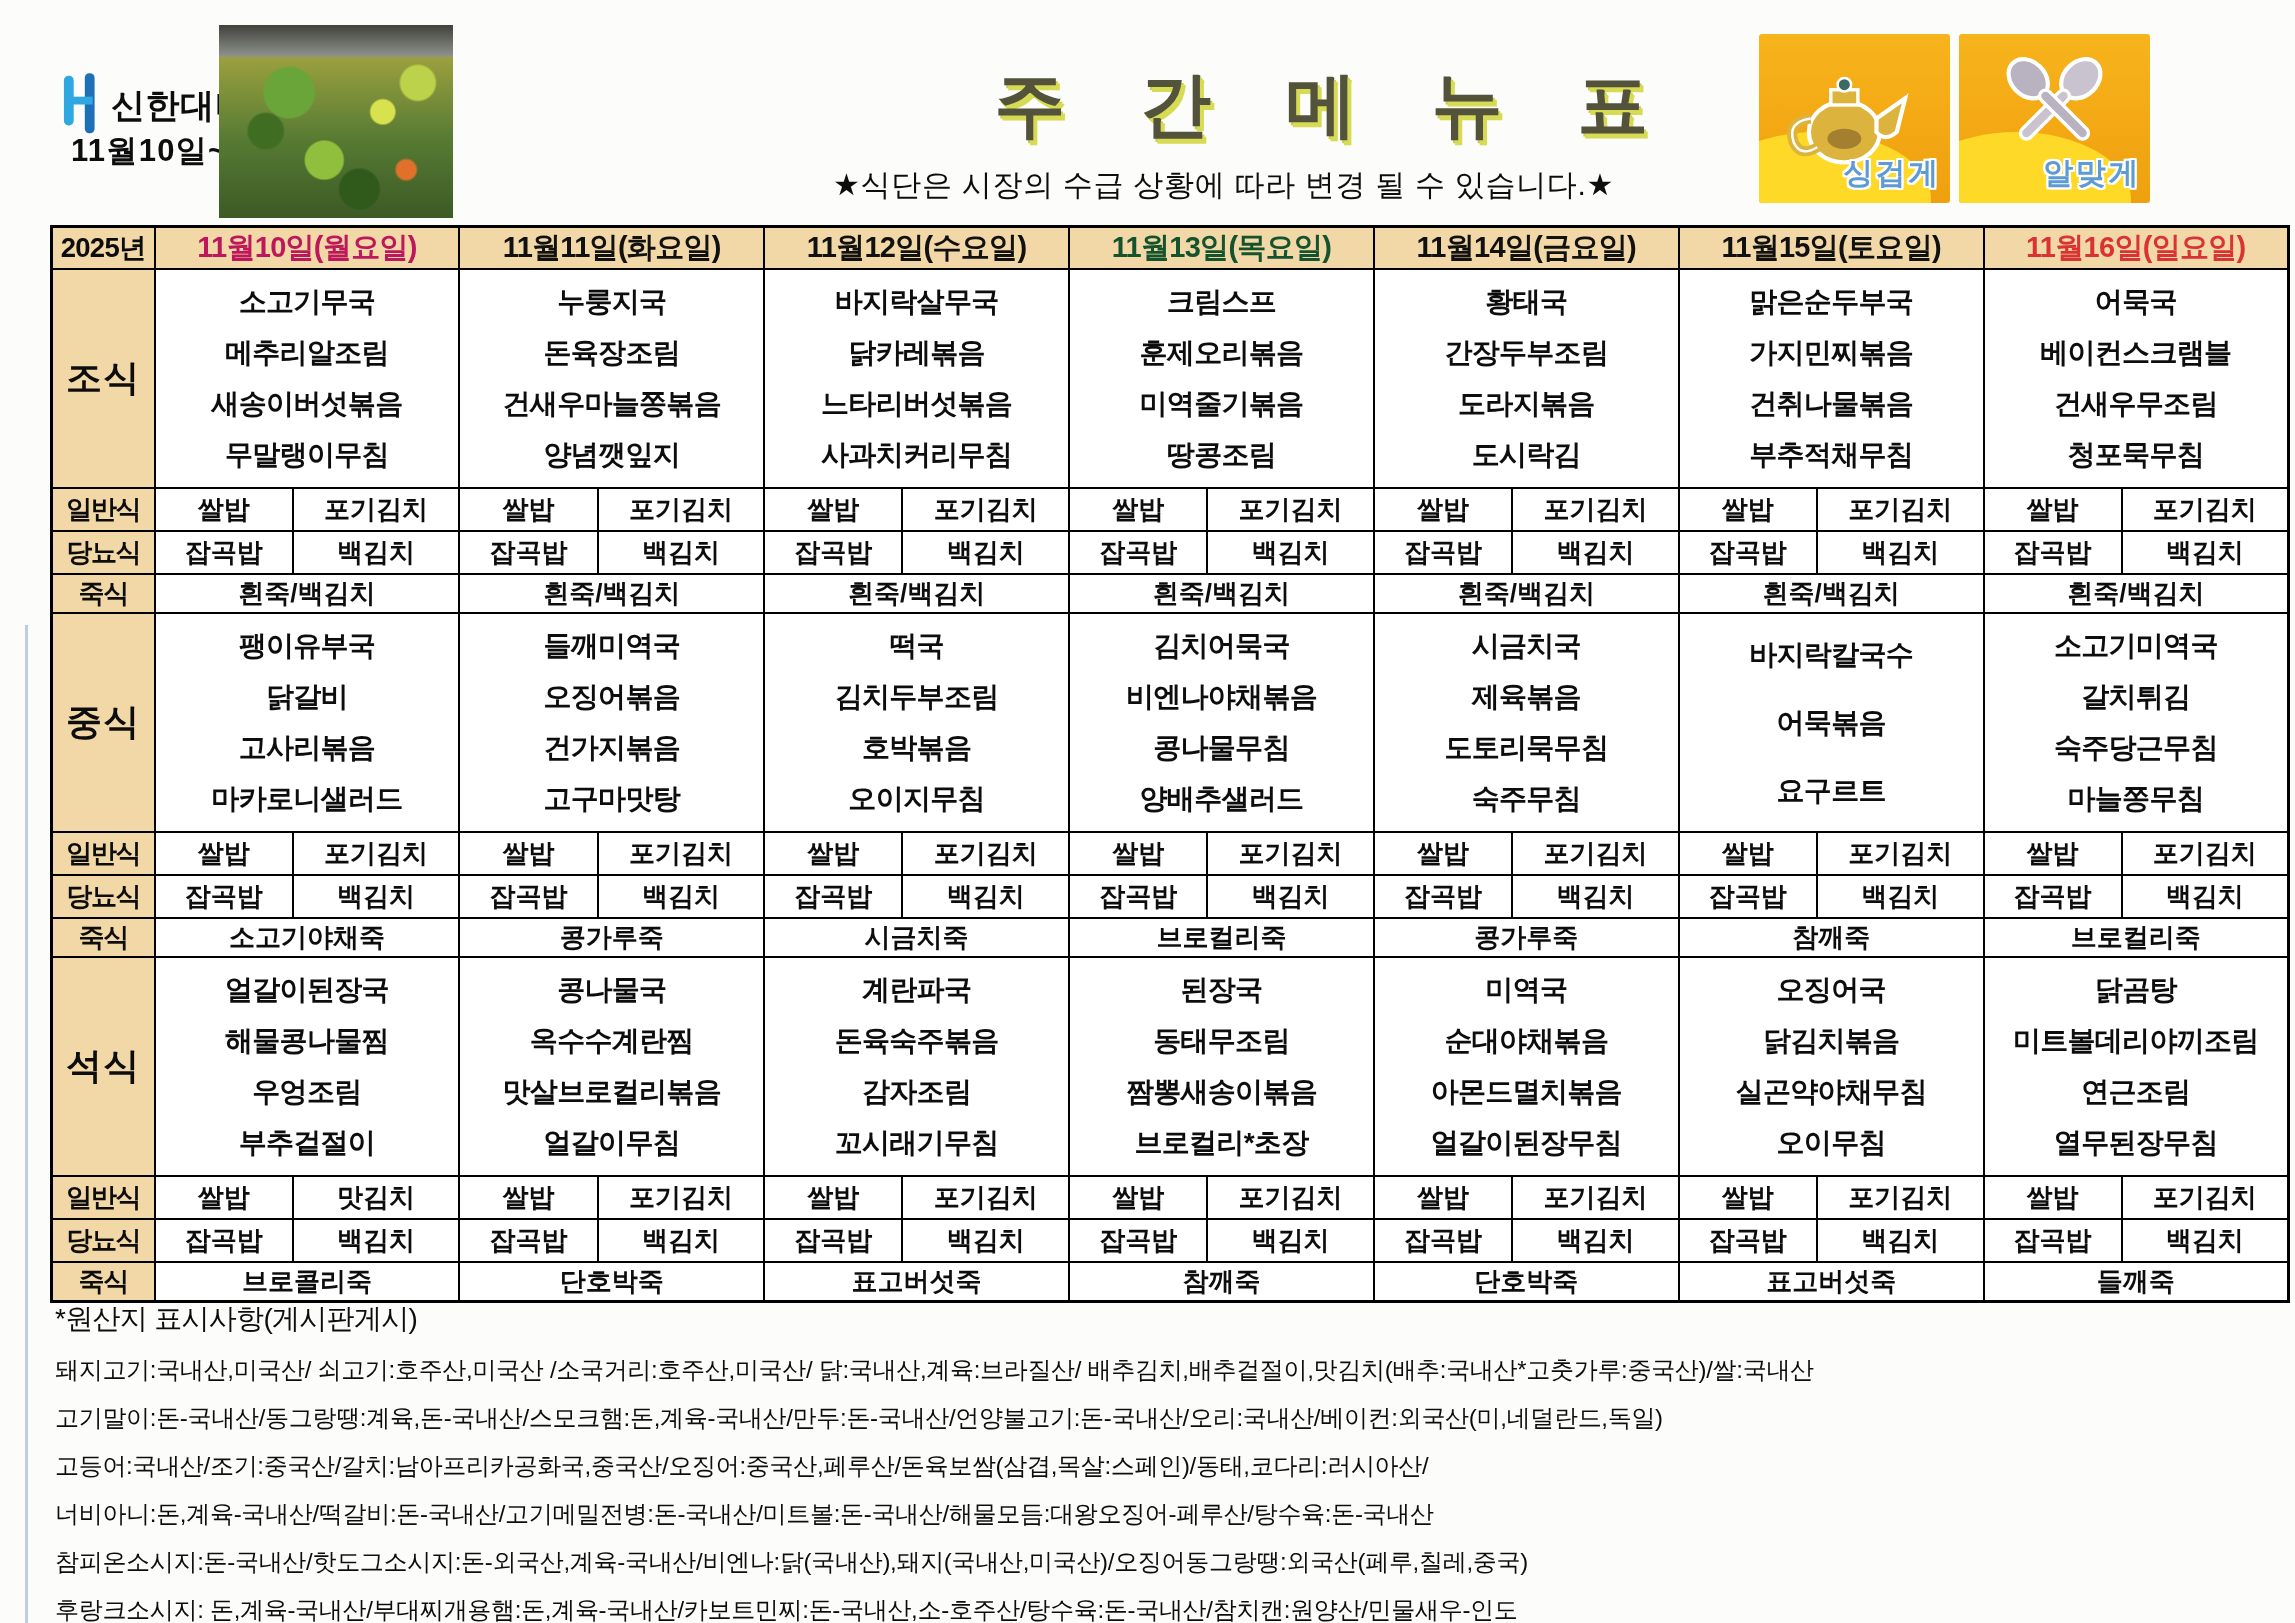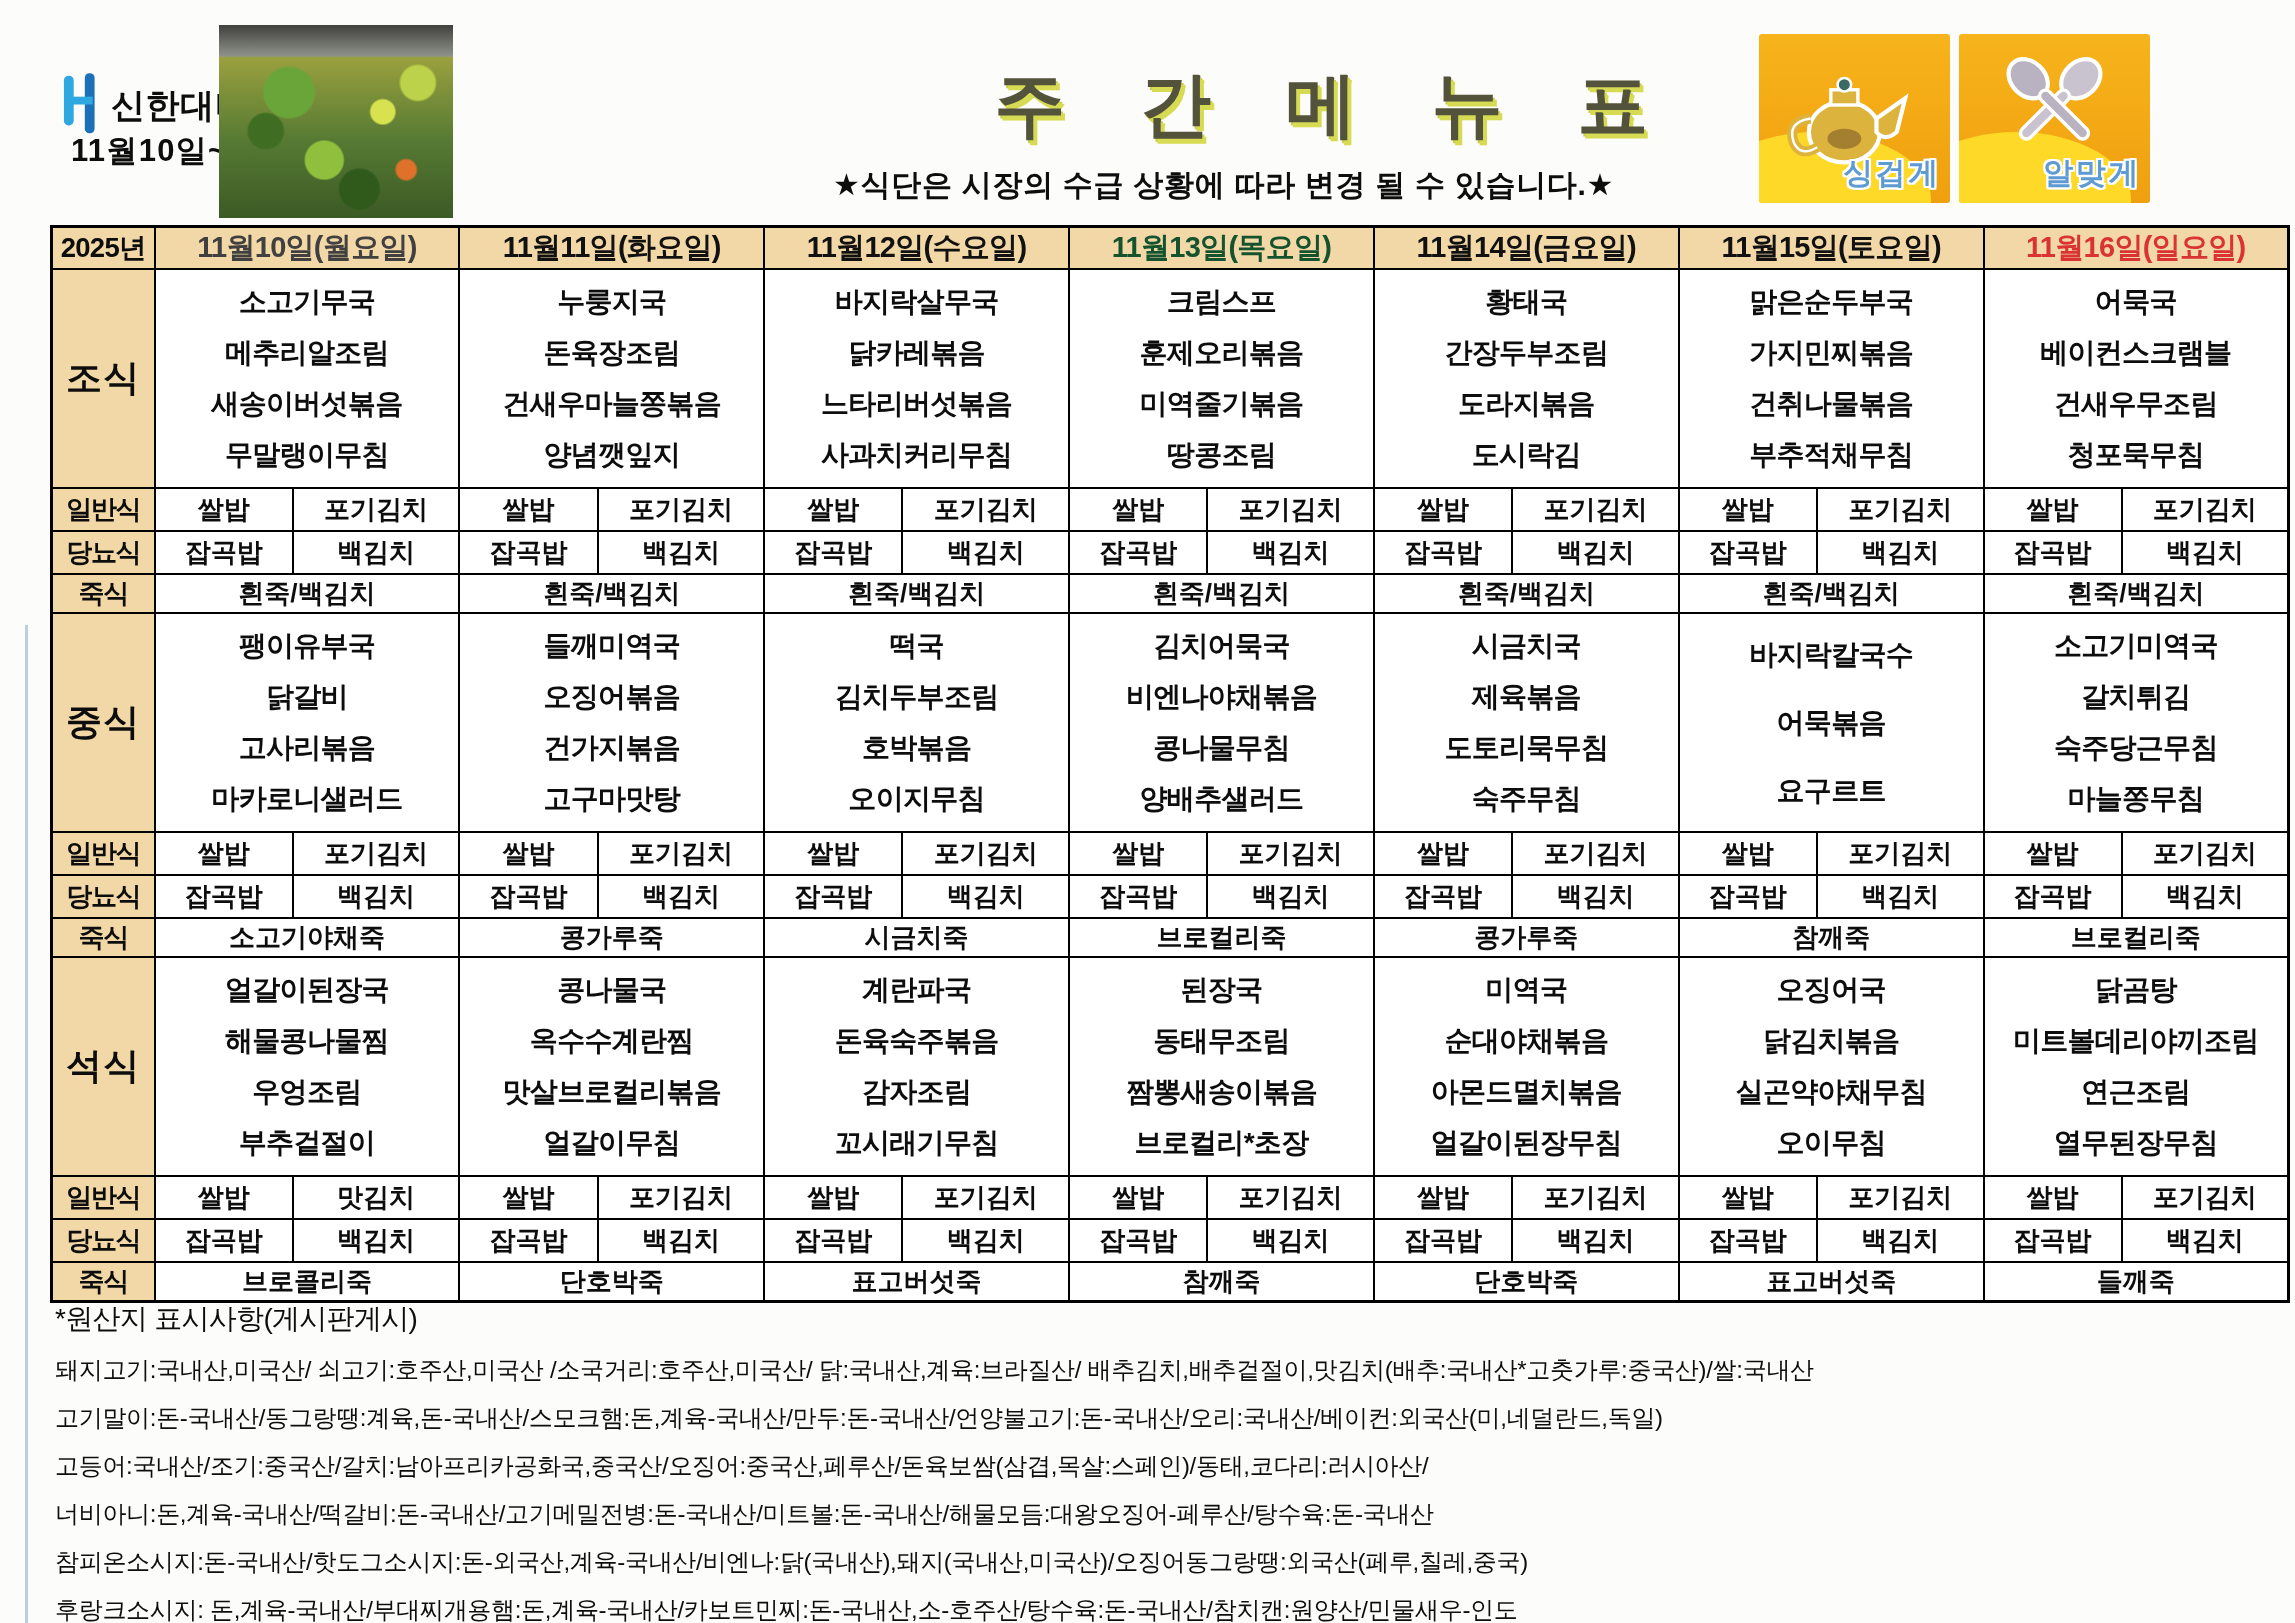--- a/index.html
+++ b/index.html
@@ -17,21 +17,21 @@
       radial-gradient(circle at 45% 70%, #8fbf3c 0 10%, transparent 11%),
       radial-gradient(circle at 80% 75%, #e0712a 0 4%, transparent 5%),
       radial-gradient(circle at 30% 35%, #6aa53a 0 12%, transparent 13%),
       radial-gradient(circle at 60% 85%, #2f5a1c 0 9%, transparent 10%),
       radial-gradient(circle at 85% 30%, #bcd24a 0 7%, transparent 8%),
       linear-gradient(180deg,#41413d 0%,#8e918a 16%,#9aa03e 17%,#567a33 60%,#3c5a25 100%);
   }
   .main-title{position:absolute;left:929px;top:58px;width:812px;text-align:center;
     font-size:71px;font-weight:bold;letter-spacing:27.5px;color:#53533c;
     text-shadow:3.9px 4.6px 0 #d7db54, 2px 2.6px 0 #c9cd48;white-space:nowrap;}
-  .notice{position:absolute;left:833px;top:165px;width:1060px;font-size:30px;font-weight:bold;letter-spacing:0.7px;white-space:nowrap;}
+  .notice{position:absolute;left:833px;top:165px;width:1060px;font-size:30px;font-weight:normal;letter-spacing:0.7px;white-space:nowrap;}
 
   .badges{position:absolute;left:1759px;top:34px;display:flex;gap:9.2px;}
   .badge{position:relative;width:191px;height:169px;border-radius:3px;overflow:hidden;
     background:linear-gradient(180deg,#f7b41c 0%,#f2a512 70%,#efa00f 100%);text-align:center;}
   .badge::after{content:"";position:absolute;left:-30%;bottom:-38%;width:120%;height:80%;
     background:#ffd götüne928;background:#ffd928;border-radius:50%;}
   .badge svg{position:absolute;z-index:2;}
   .badge .blabel{position:absolute;z-index:3;right:9.2px;bottom:9.2px;font-size:30px;font-weight:bold;color:#5e9bd3;letter-spacing:2.6px;
     text-shadow:-2px -2px 0 #fff,2px -2px 0 #fff,-2px 2px 0 #fff,2px 2px 0 #fff,0 -2px 0 #fff,0 2px 0 #fff,-2px 0 0 #fff,2px 0 0 #fff;}
 
@@ -125,21 +125,21 @@
         <col>
         <col>
         <col>
         <col>
         <col>
         <col>
     </colgroup>
     <tbody id="menu-tbody">
         <tr class="date-row">
           <th class="year-cell">2025년</th>
-          <th class="date-cell" style="color: #404040;">11월10일(월요일)</th>
+          <th class="date-cell" style="color: #be185d;">11월10일(월요일)</th>
           <th class="date-cell" style="color: rgb(17, 17, 17);">11월11일(화요일)</th>
           <th class="date-cell" style="color: rgb(17, 17, 17);">11월12일(수요일)</th>
           <th class="date-cell" style="color: #14532d;">11월13일(목요일)</th>
           <th class="date-cell" style="color: rgb(17, 17, 17);">11월14일(금요일)</th>
           <th class="date-cell" style="color: rgb(17, 17, 17);">11월15일(토요일)</th>
           <th class="date-cell" style="color: rgb(217, 51, 51);">11월16일(일요일)</th>
         </tr>
         <tr class="menu-row">
           <th class="meal-label">조식</th>
           <td class="menu-cell">

